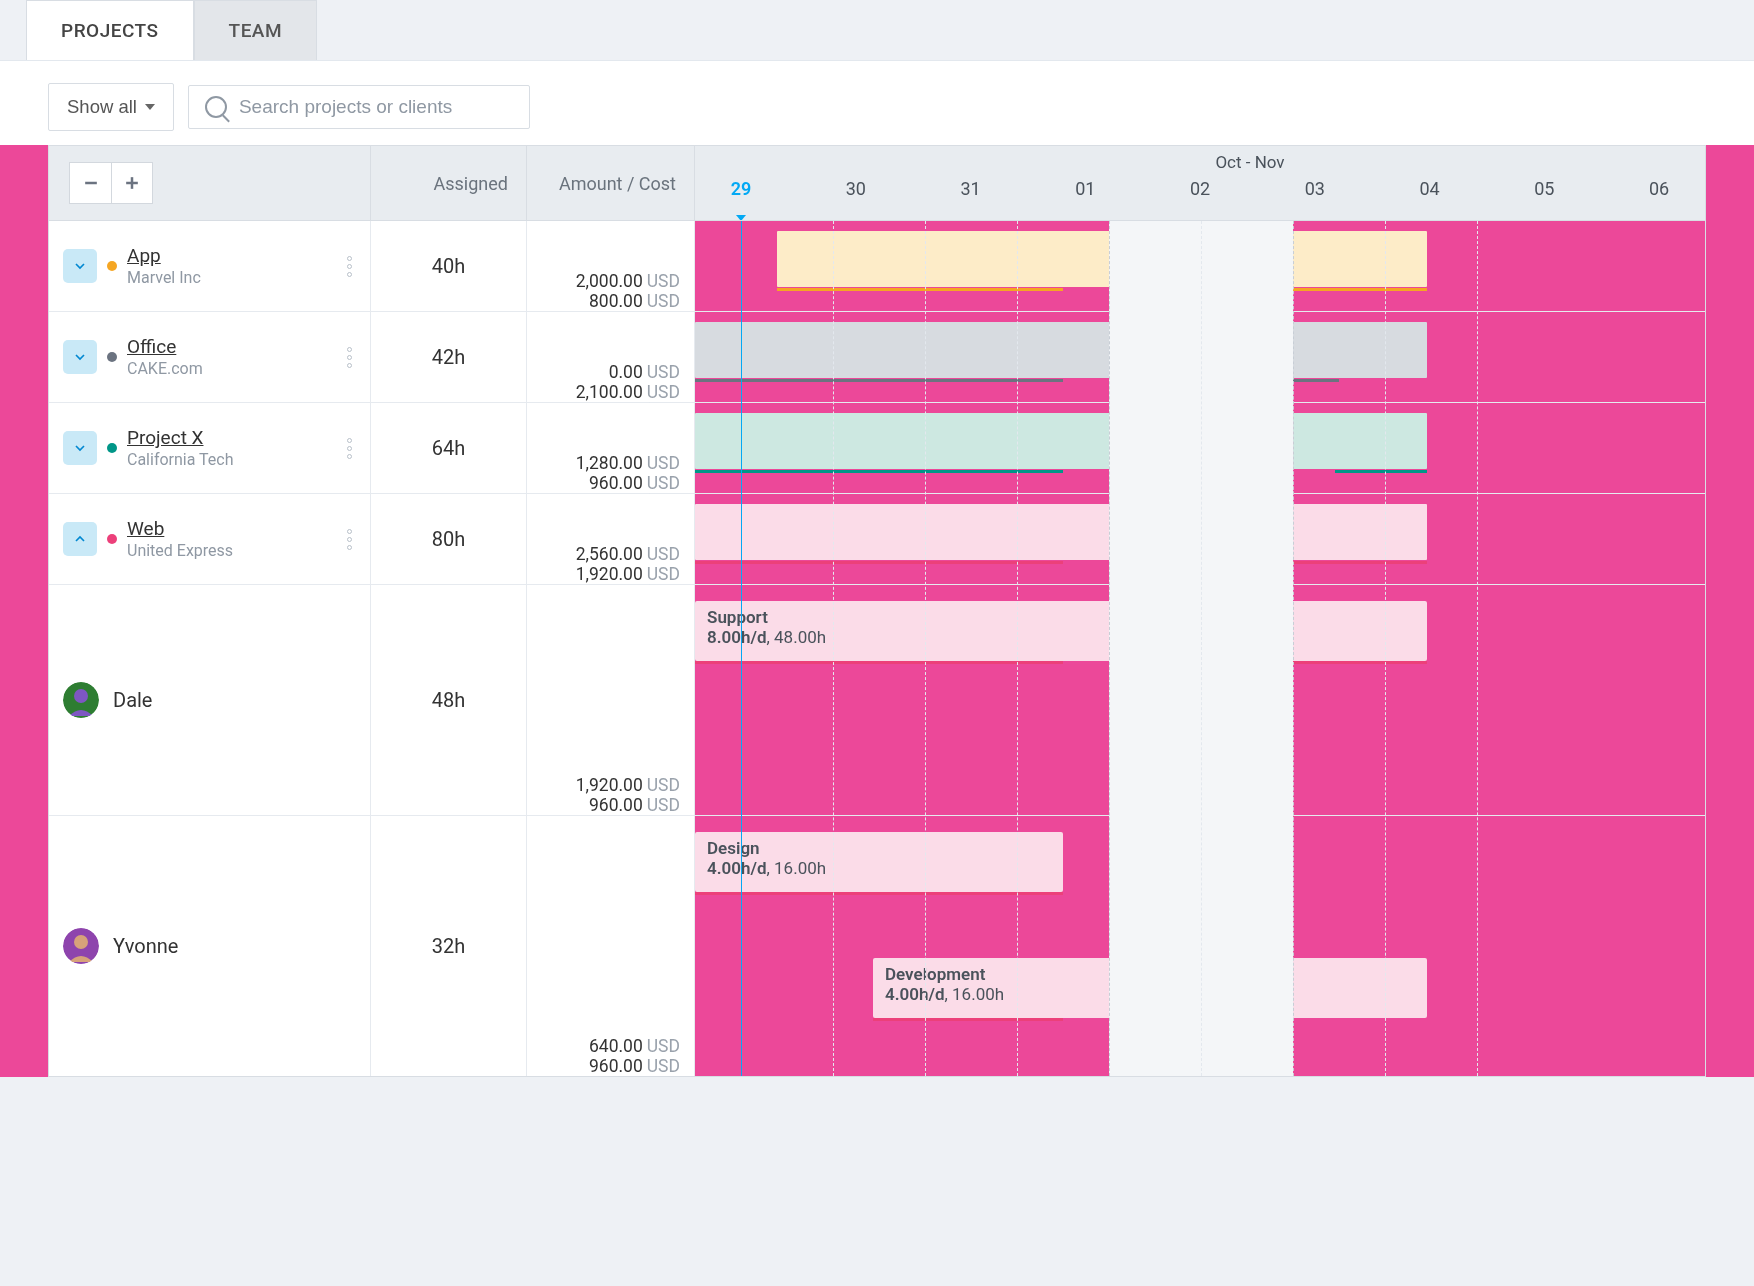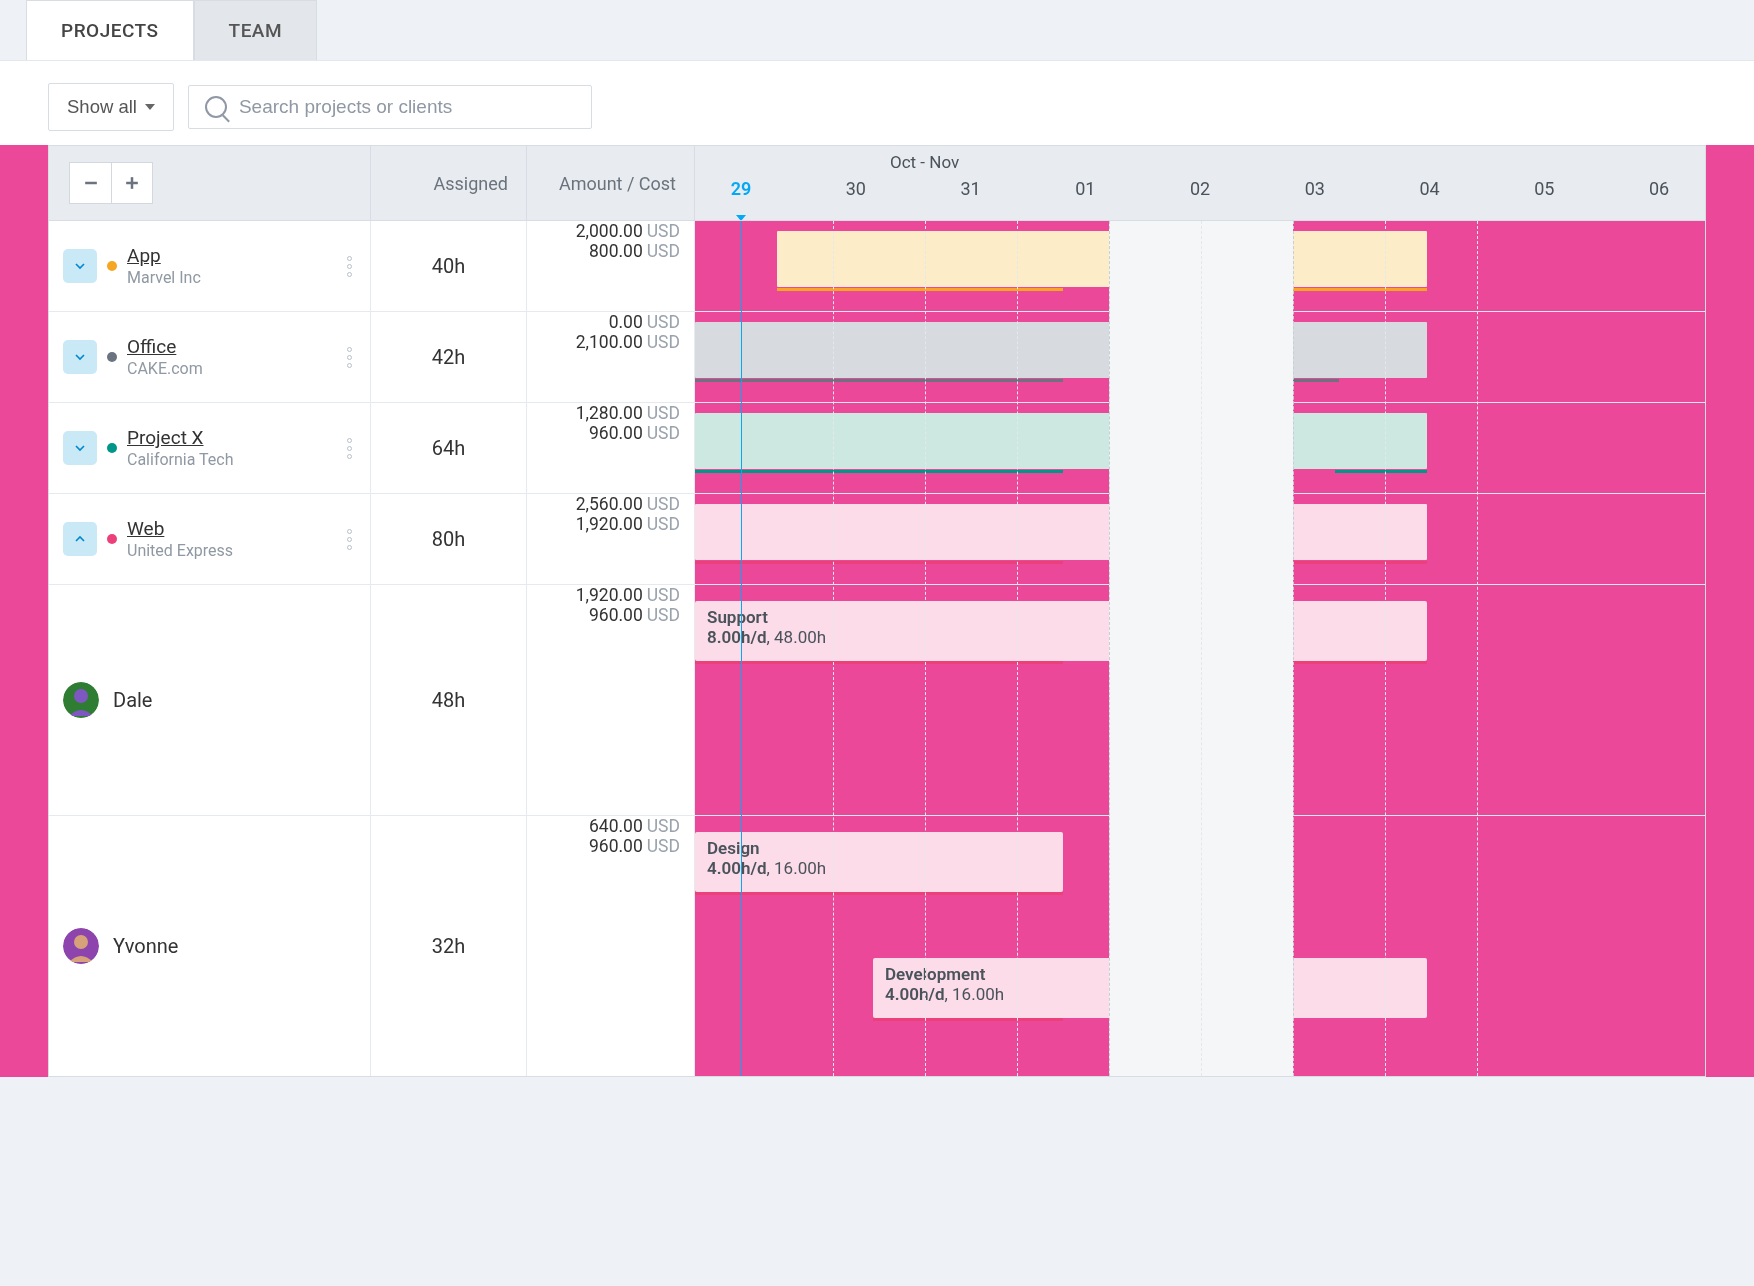--- a/index.html
+++ b/index.html
@@ -9,60 +9,60 @@
 
 .tabs { display: flex; padding-left: 26px; border-bottom: 1px solid #e3e8ee; background: #eef1f5; }
 .tab { padding: 18px 34px; font-size: 19px; font-weight: 500; color: #555; cursor: pointer; background: #e3e6ea; border: 1px solid #d8dde3; border-bottom: none; letter-spacing: 0.5px; }
 .tab.active { background: #fff; color: #444; position: relative; z-index: 2; }
 
 .content-area { background: #ec4899; margin: 0; padding: 0; }
 
 .toolbar { display: flex; align-items: center; gap: 14px; padding: 22px 48px 14px; background: #fff; }
 .dropdown-btn { display: flex; align-items: center; gap: 8px; padding: 12px 18px; border: 1px solid #d8dde3; background: #fff; font-size: 18.5px; color: #555; cursor: pointer; border-radius: 2px; }
 .caret { width: 0; height: 0; border-left: 5px solid transparent; border-right: 5px solid transparent; border-top: 6px solid #666; }
-.search-wrap { display: flex; align-items: center; gap: 12px; border: 1px solid #d8dde3; padding: 10px 16px; border-radius: 2px; width: 404px; }
+.search-wrap { display: flex; align-items: center; gap: 12px; border: 1px solid #d8dde3; padding: 10px 16px; border-radius: 2px; width: 342px; }
 .search-wrap input { border: none; outline: none; font-size: 19px; flex: 1; color: #333; }
 .search-wrap input::placeholder { color: #8f98a3; }
 .search-icon { width: 22px; height: 22px; border: 2px solid #8f98a3; border-radius: 50%; position: relative; flex-shrink: 0; }
 .search-icon::after { content: ""; position: absolute; width: 2px; height: 9px; background: #8f98a3; transform: rotate(-45deg); bottom: -7px; right: -2px; }
 
 .grid-wrap { padding: 0 48px 0 48px; position: relative; }
 
 .header-row { display: flex; background: #e8ecf0; border: 1px solid #d8dde3; border-bottom: none; }
 .left-head { flex: 0 0 646px; display: flex; }
 .cell-controls { flex: 0 0 322px; display: flex; align-items: center; padding: 16px 20px; border-right: 1px solid #d8dde3; }
 .btn-sq { width: 42px; height: 42px; display: flex; align-items: center; justify-content: center; background: #fff; border: 1px solid #d3d8de; cursor: pointer; }
 .btn-sq.collapse-all { border-right: none; }
 .btn-sq svg { stroke: #6b7380; }
 .cell-assigned { flex: 0 0 156px; display: flex; align-items: center; justify-content: flex-end; padding: 0 18px; color: #6a737d; font-size: 18px; border-right: 1px solid #d8dde3; }
 .cell-amount { flex: 0 0 168px; display: flex; align-items: center; justify-content: flex-end; padding: 12px 18px; color: #6a737d; font-size: 18px; border-right: 1px solid #d8dde3; }
 
 .timeline-head { flex: 1; position: relative; overflow: hidden; }
-.month-label { color: #4a525b; font-size: 17px; padding: 6px 0 2px; position: absolute; left: 195px; right: 95px; top: 0; }
+.month-label { text-align: center; color: #4a525b; font-size: 17px; padding: 6px 0 2px; position: absolute; left: 195px; right: 95px; top: 0; }
 .days-row { display: flex; padding-top: 32px; height: 72px; justify-content: space-between; }
 .day-col { width: 92px; flex: 0 0 92px; text-align: center; color: #4a525b; font-size: 18px; position: relative; }
 .day-col.today { color: #03a9f4; font-weight: 600; }
 .day-col.today::after { content: ""; position: absolute; left: 50%; transform: translateX(-50%); bottom: -3px; width: 0; height: 0; border-left: 5px solid transparent; border-right: 5px solid transparent; border-top: 6px solid #03a9f4; }
 
 .body-wrap { position: relative; border: 1px solid #d8dde3; border-top: 1px solid #d8dde3; overflow: hidden; }
 .row { display: flex; border-bottom: 1px solid #e6eaef; position: relative; }
 .row:last-child { border-bottom: none; }
 .left-cells { flex: 0 0 646px; display: flex; background: #fff; position: relative; z-index: 5; }
 .proj-cell { flex: 0 0 322px; display: flex; align-items: center; padding: 12px 14px; border-right: 1px solid #e6eaef; gap: 10px; }
 .toggle { width: 34px; height: 34px; border-radius: 5px; background: #c9e9f7; display: flex; align-items: center; justify-content: center; cursor: pointer; flex-shrink: 0; }
 .toggle svg { stroke: #0288d1; }
 .dot { width: 10px; height: 10px; border-radius: 50%; flex-shrink: 0; }
 .proj-text { flex: 1; }
 .proj-name { font-size: 19px; color: #333; line-height: 1.25; text-decoration: underline; }
 .proj-client { font-size: 16px; color: #8f98a3; line-height: 1.25; }
 .drag-handle { display: flex; flex-direction: column; gap: 3px; cursor: grab; padding: 4px; }
 .drag-handle span { width: 5px; height: 5px; border: 1px solid #b8c0c9; border-radius: 50%; }
 
 .assigned-cell { flex: 0 0 156px; display: flex; align-items: center; justify-content: center; font-size: 20px; color: #333; border-right: 1px solid #e6eaef; }
-.amount-cell { flex: 0 0 168px; display: flex; flex-direction: column; align-items: flex-end; justify-content: flex-start; padding: 0 14px; font-size: 17.5px; border-right: 1px solid #e6eaef; }
+.amount-cell { flex: 0 0 168px; display: flex; flex-direction: column; align-items: flex-end; justify-content: flex-end; padding: 0 14px; font-size: 17.5px; border-right: 1px solid #e6eaef; }
 .amount-line { white-space: nowrap; }
 .curr { color: #9aa2ac; margin-left: 4px; }
 
 .timeline-cell { flex: 1; position: relative; min-height: 90px; }
 
 .bar { position: absolute; height: 56px; top: 10px; border-radius: 1px; }
 .bar .underline { position: absolute; bottom: -4px; left: 0; height: 3px; }
 
 .task-bar { position: absolute; height: 60px; background: #fbdce8; border-radius: 2px; padding: 6px 12px; }
 .task-title { font-size: 17px; font-weight: 600; color: #4a525b; }

